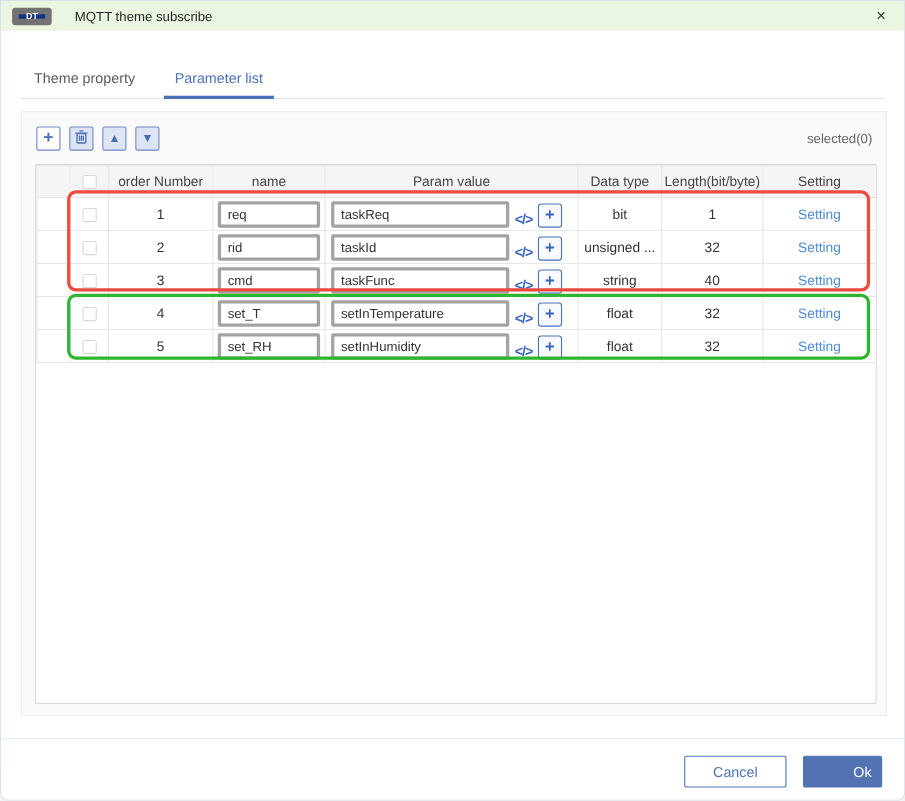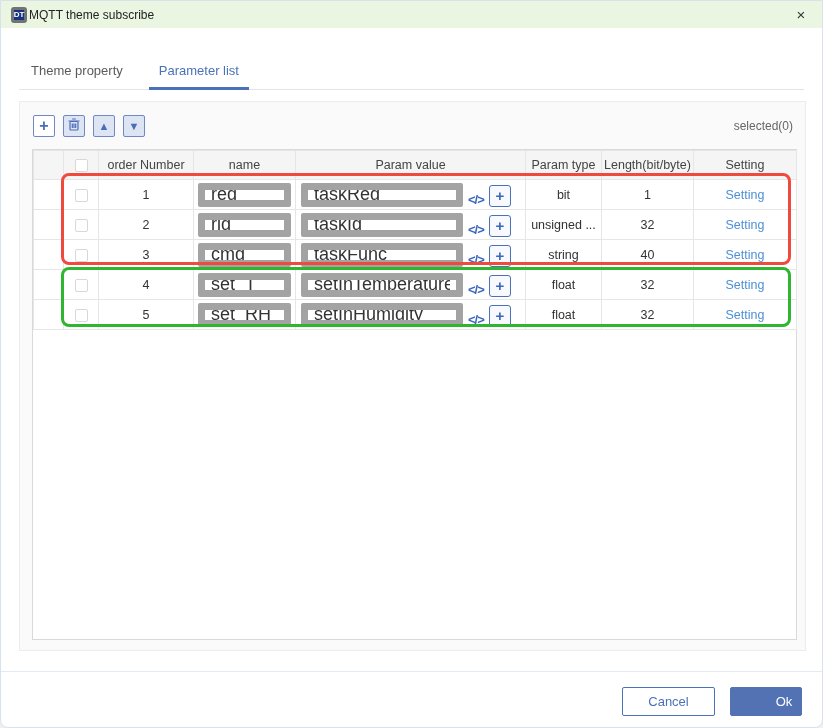--- a/index.html
+++ b/index.html
@@ -10,24 +10,24 @@
     position:relative; width:823px; height:728px; background:#ffffff;
     border:1px solid #d9e2ea; border-radius:0 0 8px 8px; overflow:hidden;
   }
 
   
   .titlebar {
     position:absolute; top:0; left:0; right:0; height:27px;
     background:#eaf5e2; display:flex; align-items:center; padding:0 10px;
   }
   .app-icon {
-    width:16px; height:16px; border-radius:3px; background:#16337f;
+    width:36px; height:16px; border-radius:3px; background:#16337f;
     color:#fff; font-size:8px; font-weight:bold; display:flex;
-    align-items:center; justify-content:center; margin-right:2px;
-    border:3px solid #737373;
+    align-items:center; justify-content:center; margin-right:21px;
+    border:6px solid #737373;
   }
   .title-text { font-size:12px; color:#222; }
   .close-btn {
     margin-left:auto; font-size:15px; color:#333; width:22px; height:22px;
     display:flex; align-items:center; justify-content:center; cursor:pointer;
   }
 
   
   .tabbar {
     position:absolute; top:27px; left:0; right:0; height:62px;
@@ -72,22 +72,22 @@
     font-size:12.5px; color:#333; overflow:hidden; white-space:nowrap;
     padding:0 2px;
   }
   thead th { background:#f5f5f5; color:#444; font-weight:normal; height:29px; }
   tbody td { background:#fff; }
   .chk {
     width:13px; height:13px; border:1px solid #d8d8d8; border-radius:2px;
     background:#fff; display:inline-block; vertical-align:middle; cursor:pointer;
   }
   .cell-input {
-    width:96%; height:24px; border:7px solid #a3a3a3; border-radius:2px;
-    font-size:18px; font-family:"Liberation Sans", sans-serif;
+    width:96%; height:24px; border:3px solid #a3a3a3; border-radius:2px;
+    font-size:12px; font-family:"Liberation Sans", sans-serif;
     padding:0 6px; color:#333; background:#fff;
   }
   .param-cell-inner { display:flex; align-items:flex-end; gap:5px; padding:0 3px; }
   .param-cell-inner .cell-input { width:162px; flex:0 0 auto; }
   .code-icon {
     color:#3a66c0; font-weight:bold; font-size:13px; letter-spacing:-1px;
     cursor:pointer; flex:0 0 auto;
   }
   .plus-btn {
     width:22px; height:22px; border:1.5px solid #4a72b8; border-radius:3px;
@@ -173,21 +173,21 @@
           <col style="width:92px">
             <col style="width:103px">
         </colgroup>
         <thead>
           <tr>
             <th></th>
             <th><span class="chk"></span></th>
             <th>order Number</th>
             <th>name</th>
             <th>Param value</th>
-            <th>Param type</th>
+            <th>Data type</th>
             <th>Length(bit/byte)</th>
             <th>Setting</th>
           </tr>
         </thead>
         <tbody>
           <tr>
             <td></td>
             <td><span class="chk"></span></td>
             <td>1</td>
             <td><input class="cell-input" value="req" style=""></td>

